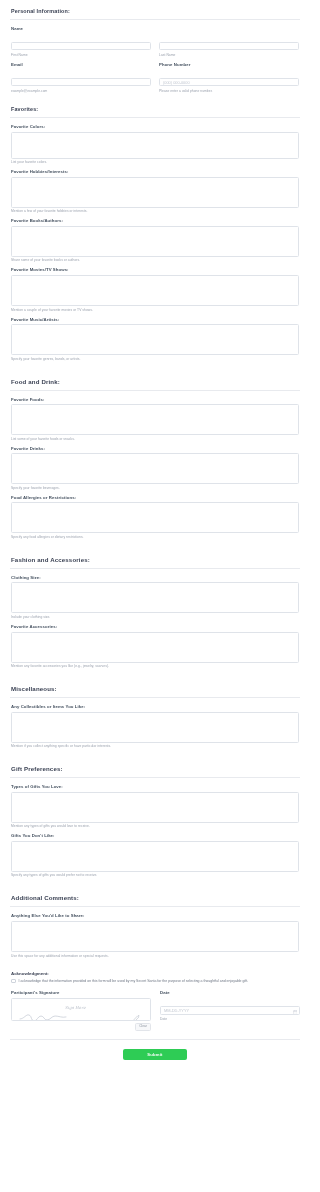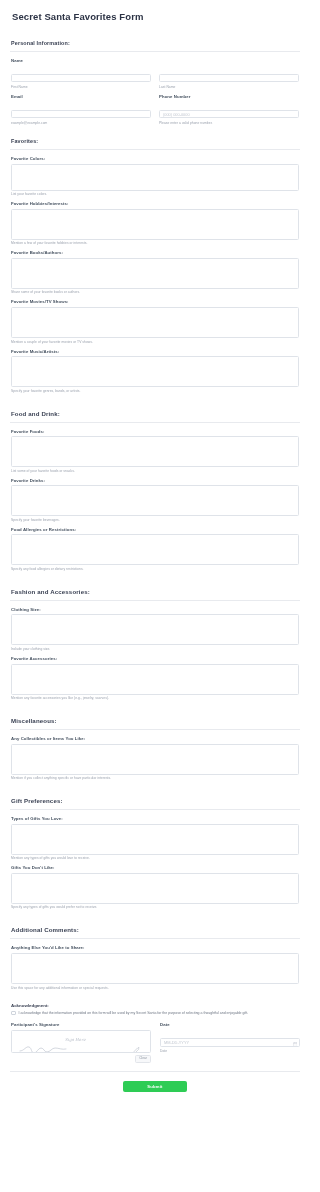--- a/index.html
+++ b/index.html
@@ -136,21 +136,20 @@
     letter-spacing: .2px;
     padding: 0; width: 64px; height: 11px;
     font-family: "Liberation Sans", sans-serif;
   }
 </style>
 </head>
 <body>
 
 <div class="page">
 
-  <h1 class="form-title">Secret Santa Favorites Form</h1>
 
   <div class="section">
     <div class="section-head">Personal Information:</div>
 
     <div class="field">
       <span class="label">Name</span>
       <div class="row">
         <div class="col">
           <input class="input" type="text" style="">
           <span class="hint">First Name</span>

